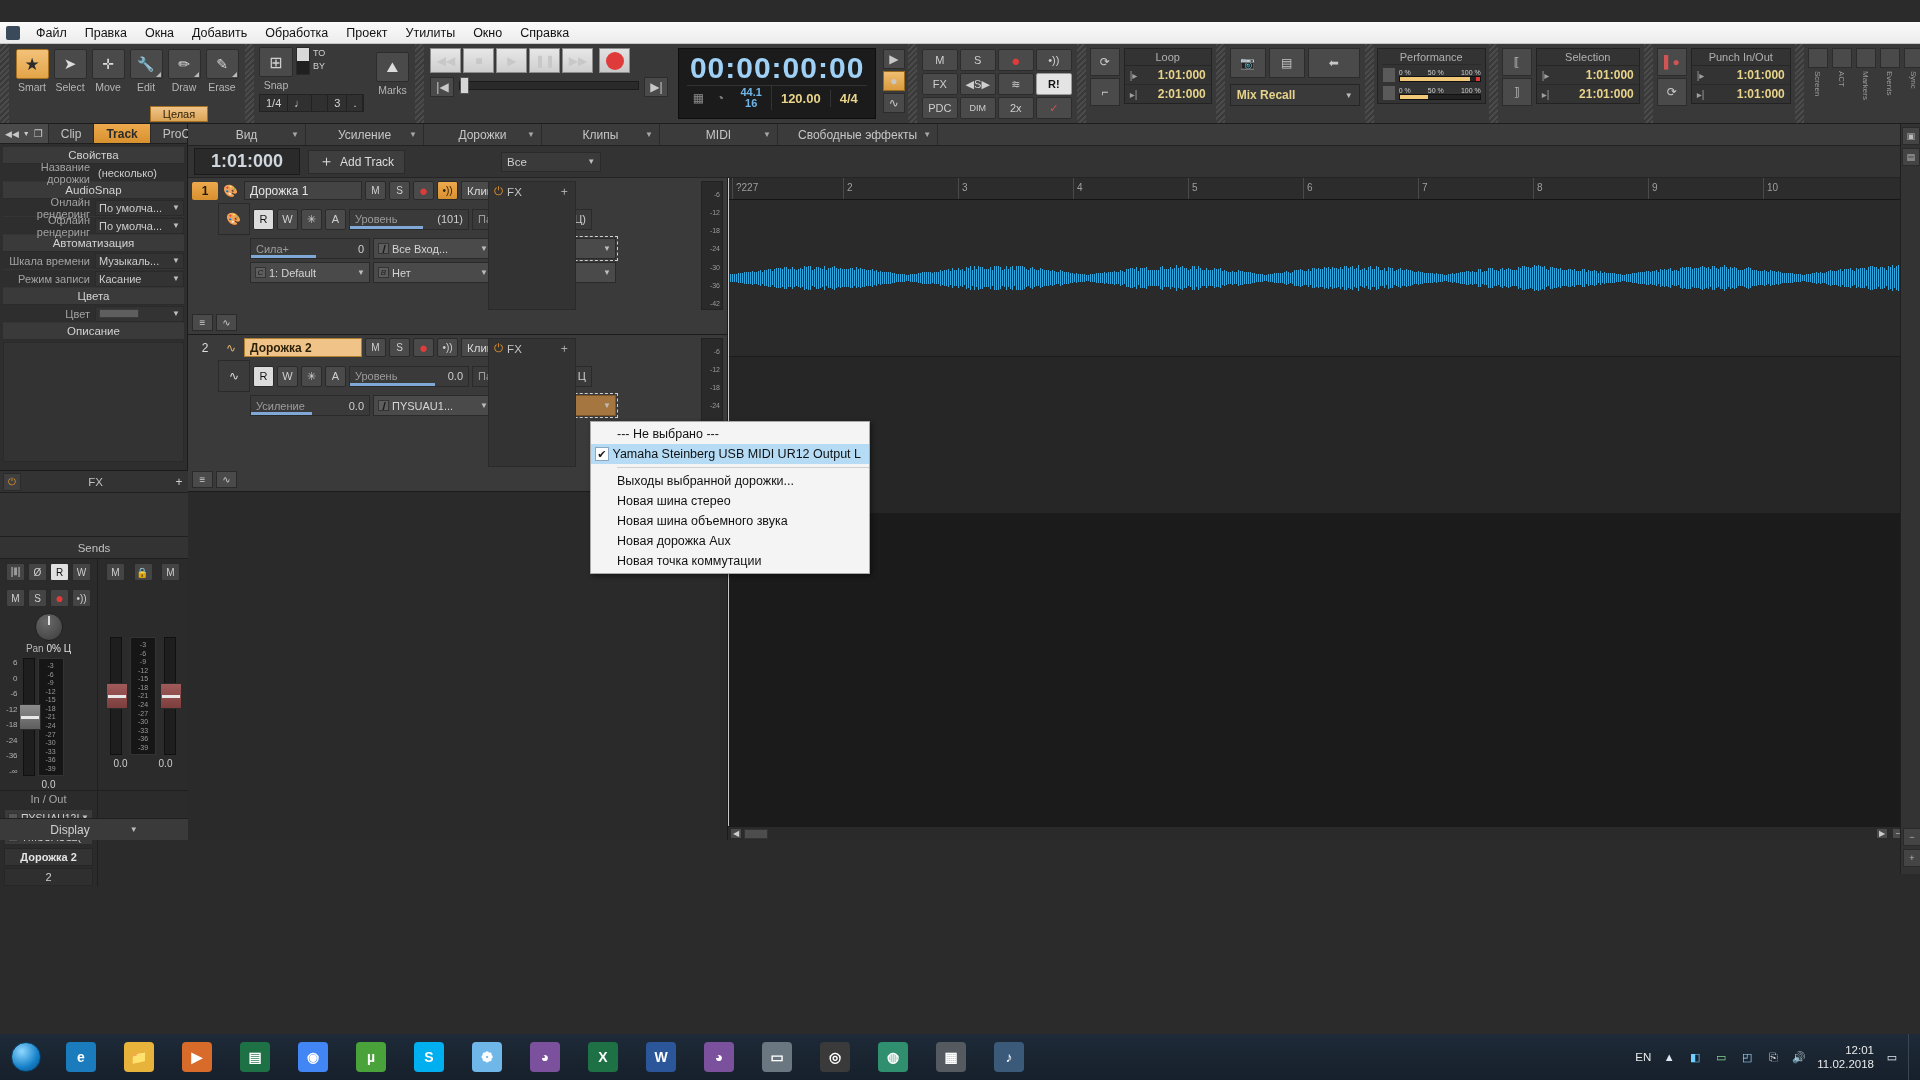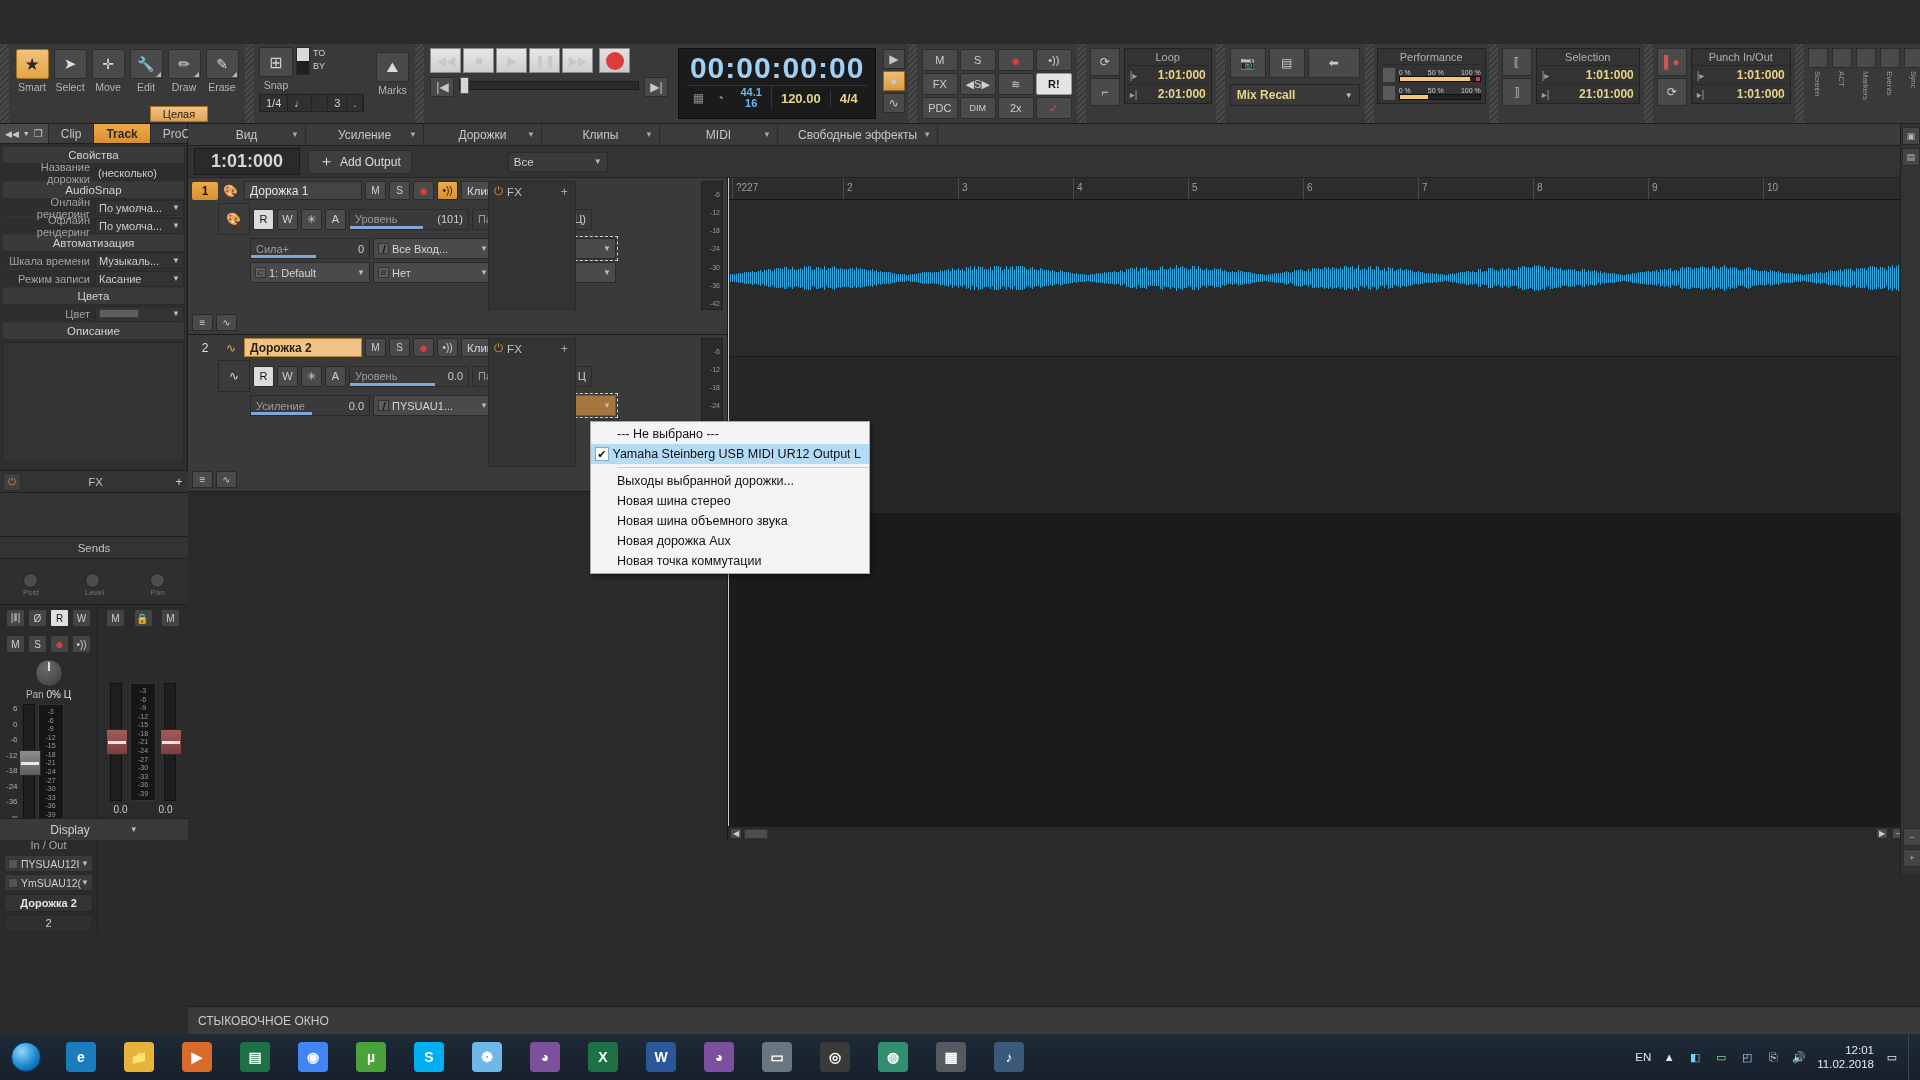--- a/index.html
+++ b/index.html
@@ -293,20 +293,37 @@
   .tray .clk{display:flex;flex-direction:column;align-items:flex-end;line-height:14px;font-size:11.5px;}
   .trayico{width:16px;height:16px;display:flex;align-items:center;justify-content:center;font-size:11px;color:#dfe7ef;}
   .showdesk{width:12px;height:46px;border-left:1px solid #3a4654;}
 </style>
 </head>
 <body>
 
 <div class="app">
 
 
+  <div class="menubar">
+    <div class="m-ico"></div>
+    <span class="mi">Файл</span>
+    <span class="mi">Правка</span>
+    <span class="mi">Окна</span>
+    <span class="mi">Добавить</span>
+    <span class="mi">Обработка</span>
+    <span class="mi">Проект</span>
+    <span class="mi">Утилиты</span>
+    <span class="mi">Окно</span>
+    <span class="mi">Справка</span>
+    <div class="mdi-btns">
+      <i>—</i>
+      <i>▢</i>
+      <i>✕</i>
+    </div>
+  </div>
 
   <div class="toolbar">
     <div class="grip"></div>
 
     <div class="tgrp">
       <div class="tool sel">
         <div class="tbx">
             <span style="font-size:17px;color:#2b2b2b">★</span>
           </div>
         <div class="tlb">Smart</div>
@@ -641,34 +658,20 @@
   </div>
 
   <div class="console">
     <div class="con-top">
       <div class="cpw">⏻</div>
       <div class="cfx">FX</div>
       <div class="cplus">+</div>
     </div>
     <div class="con-fx"></div>
     <div class="con-sends">Sends</div>
-    <div class="con-sendbody">
-      <div>
-        <div class="knob-s"></div>
-        <div class="knob-lbl">Post</div>
-      </div>
-      <div>
-        <div class="knob-s"></div>
-        <div class="knob-lbl">Level</div>
-      </div>
-      <div>
-        <div class="knob-s"></div>
-        <div class="knob-lbl">Pan</div>
-      </div>
-    </div>
 
     <div style="display:flex;">
       <div style="flex:0 0 96px;border-right:1px solid #1f1f1f;">
         <div class="con-btnrow">
           <div class="cbtn">|⦀|</div>
           <div class="cbtn">Ø</div>
           <div class="cbtn lite">R</div>
           <div class="cbtn">W</div>
         </div>
         <div class="con-btnrow">
@@ -805,21 +808,21 @@
       <div class="tvm" style="min-width:160px;">
         <span>Свободные эффекты</span>
         <span class="c">▼</span>
       </div>
     </div>
 
     <div class="tv-toolrow">
       <div class="nowtime">1:01:000</div>
       <div class="addtrack">
         <span style="font-size:15px;">＋</span>
-        <span>Add Output</span>
+        <span>Add Track</span>
       </div>
       <div class="allsel">
         <span>Все</span>
         <span class="caret">▼</span>
       </div>
     </div>
 
     <div class="tv-body">
 
       <div class="tracks-pane">
@@ -1637,23 +1640,20 @@
       <span>Yamaha Steinberg USB MIDI UR12 Output L</span>
     </div>
     <div class="sep"></div>
     <div class="ci plain">Выходы выбранной дорожки...</div>
     <div class="ci plain">Новая шина стерео</div>
     <div class="ci plain">Новая шина объемного звука</div>
     <div class="ci plain">Новая дорожка Aux</div>
     <div class="ci plain">Новая точка коммутации</div>
   </div>
 
-  <div class="dockbar">
-    <span>СТЫКОВОЧНОЕ ОКНО</span>
-  </div>
 
   <div class="taskbar">
     <div class="startbtn">
         <div class="orb"></div>
       </div>
     <div id="tbapps" style="display:flex;">
         <div class="tbapp">
           <div class="ic" style="background: rgb(26, 123, 189);">e</div>
         </div>
         <div class="tbapp">

